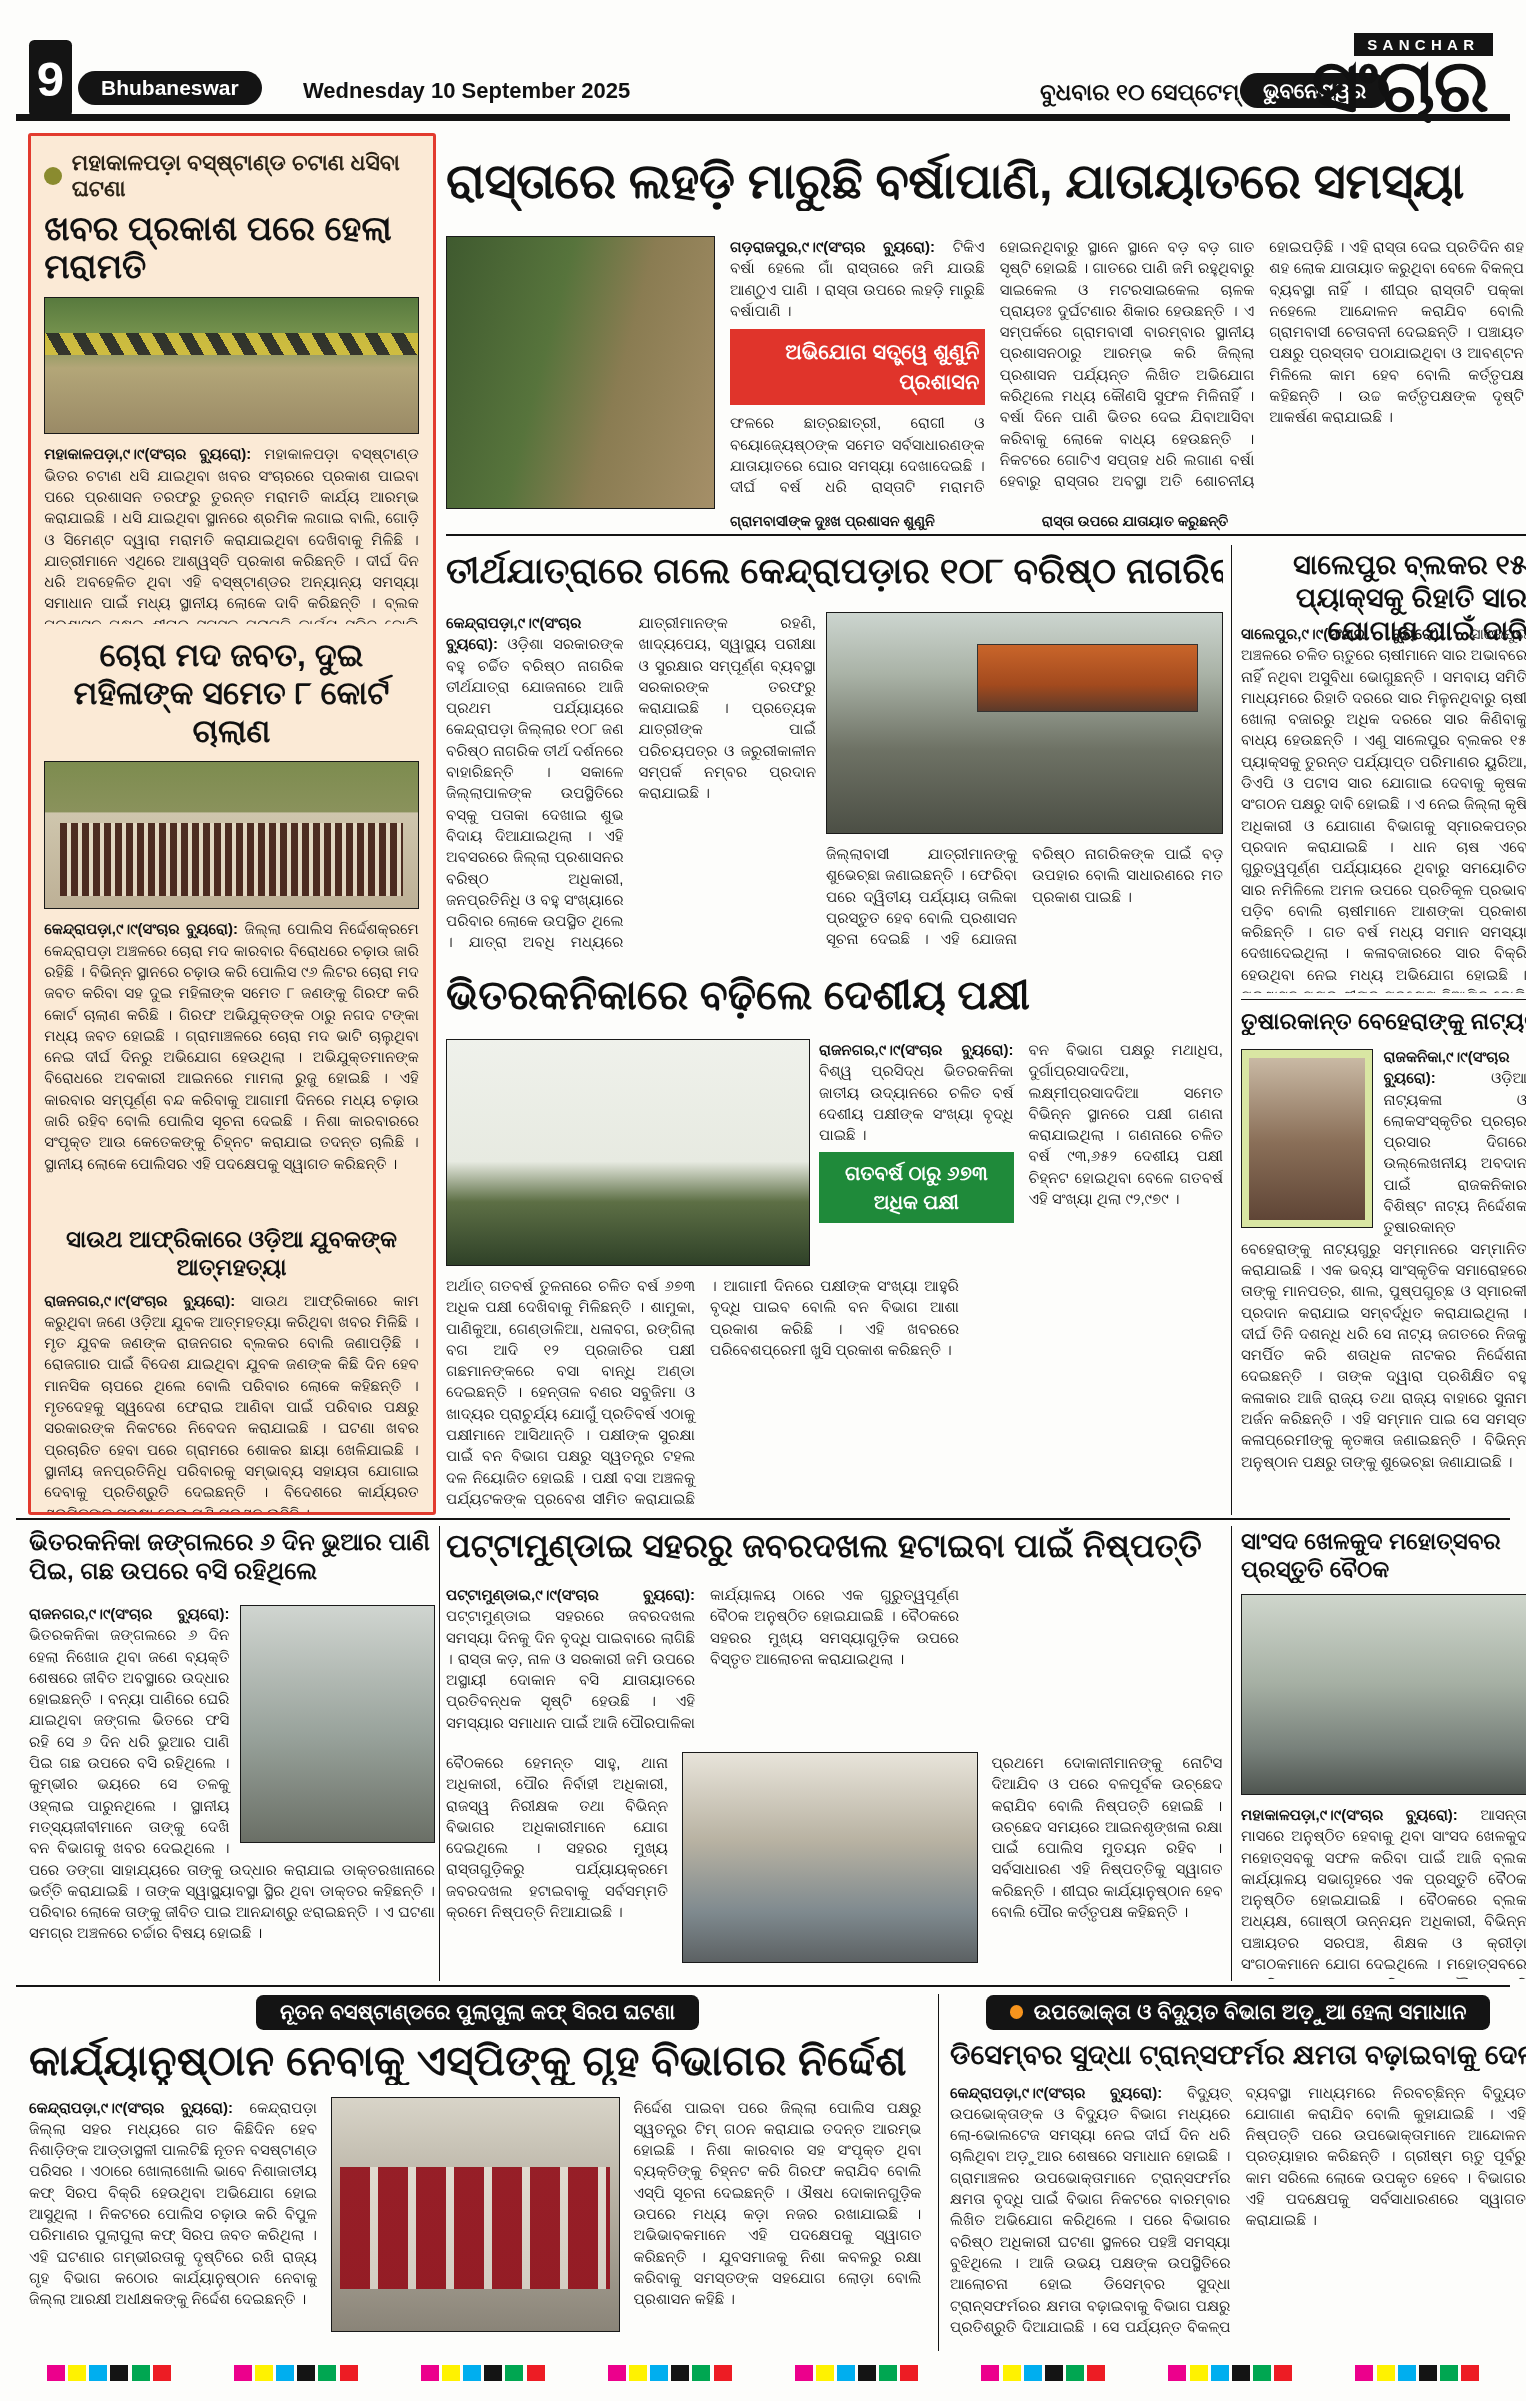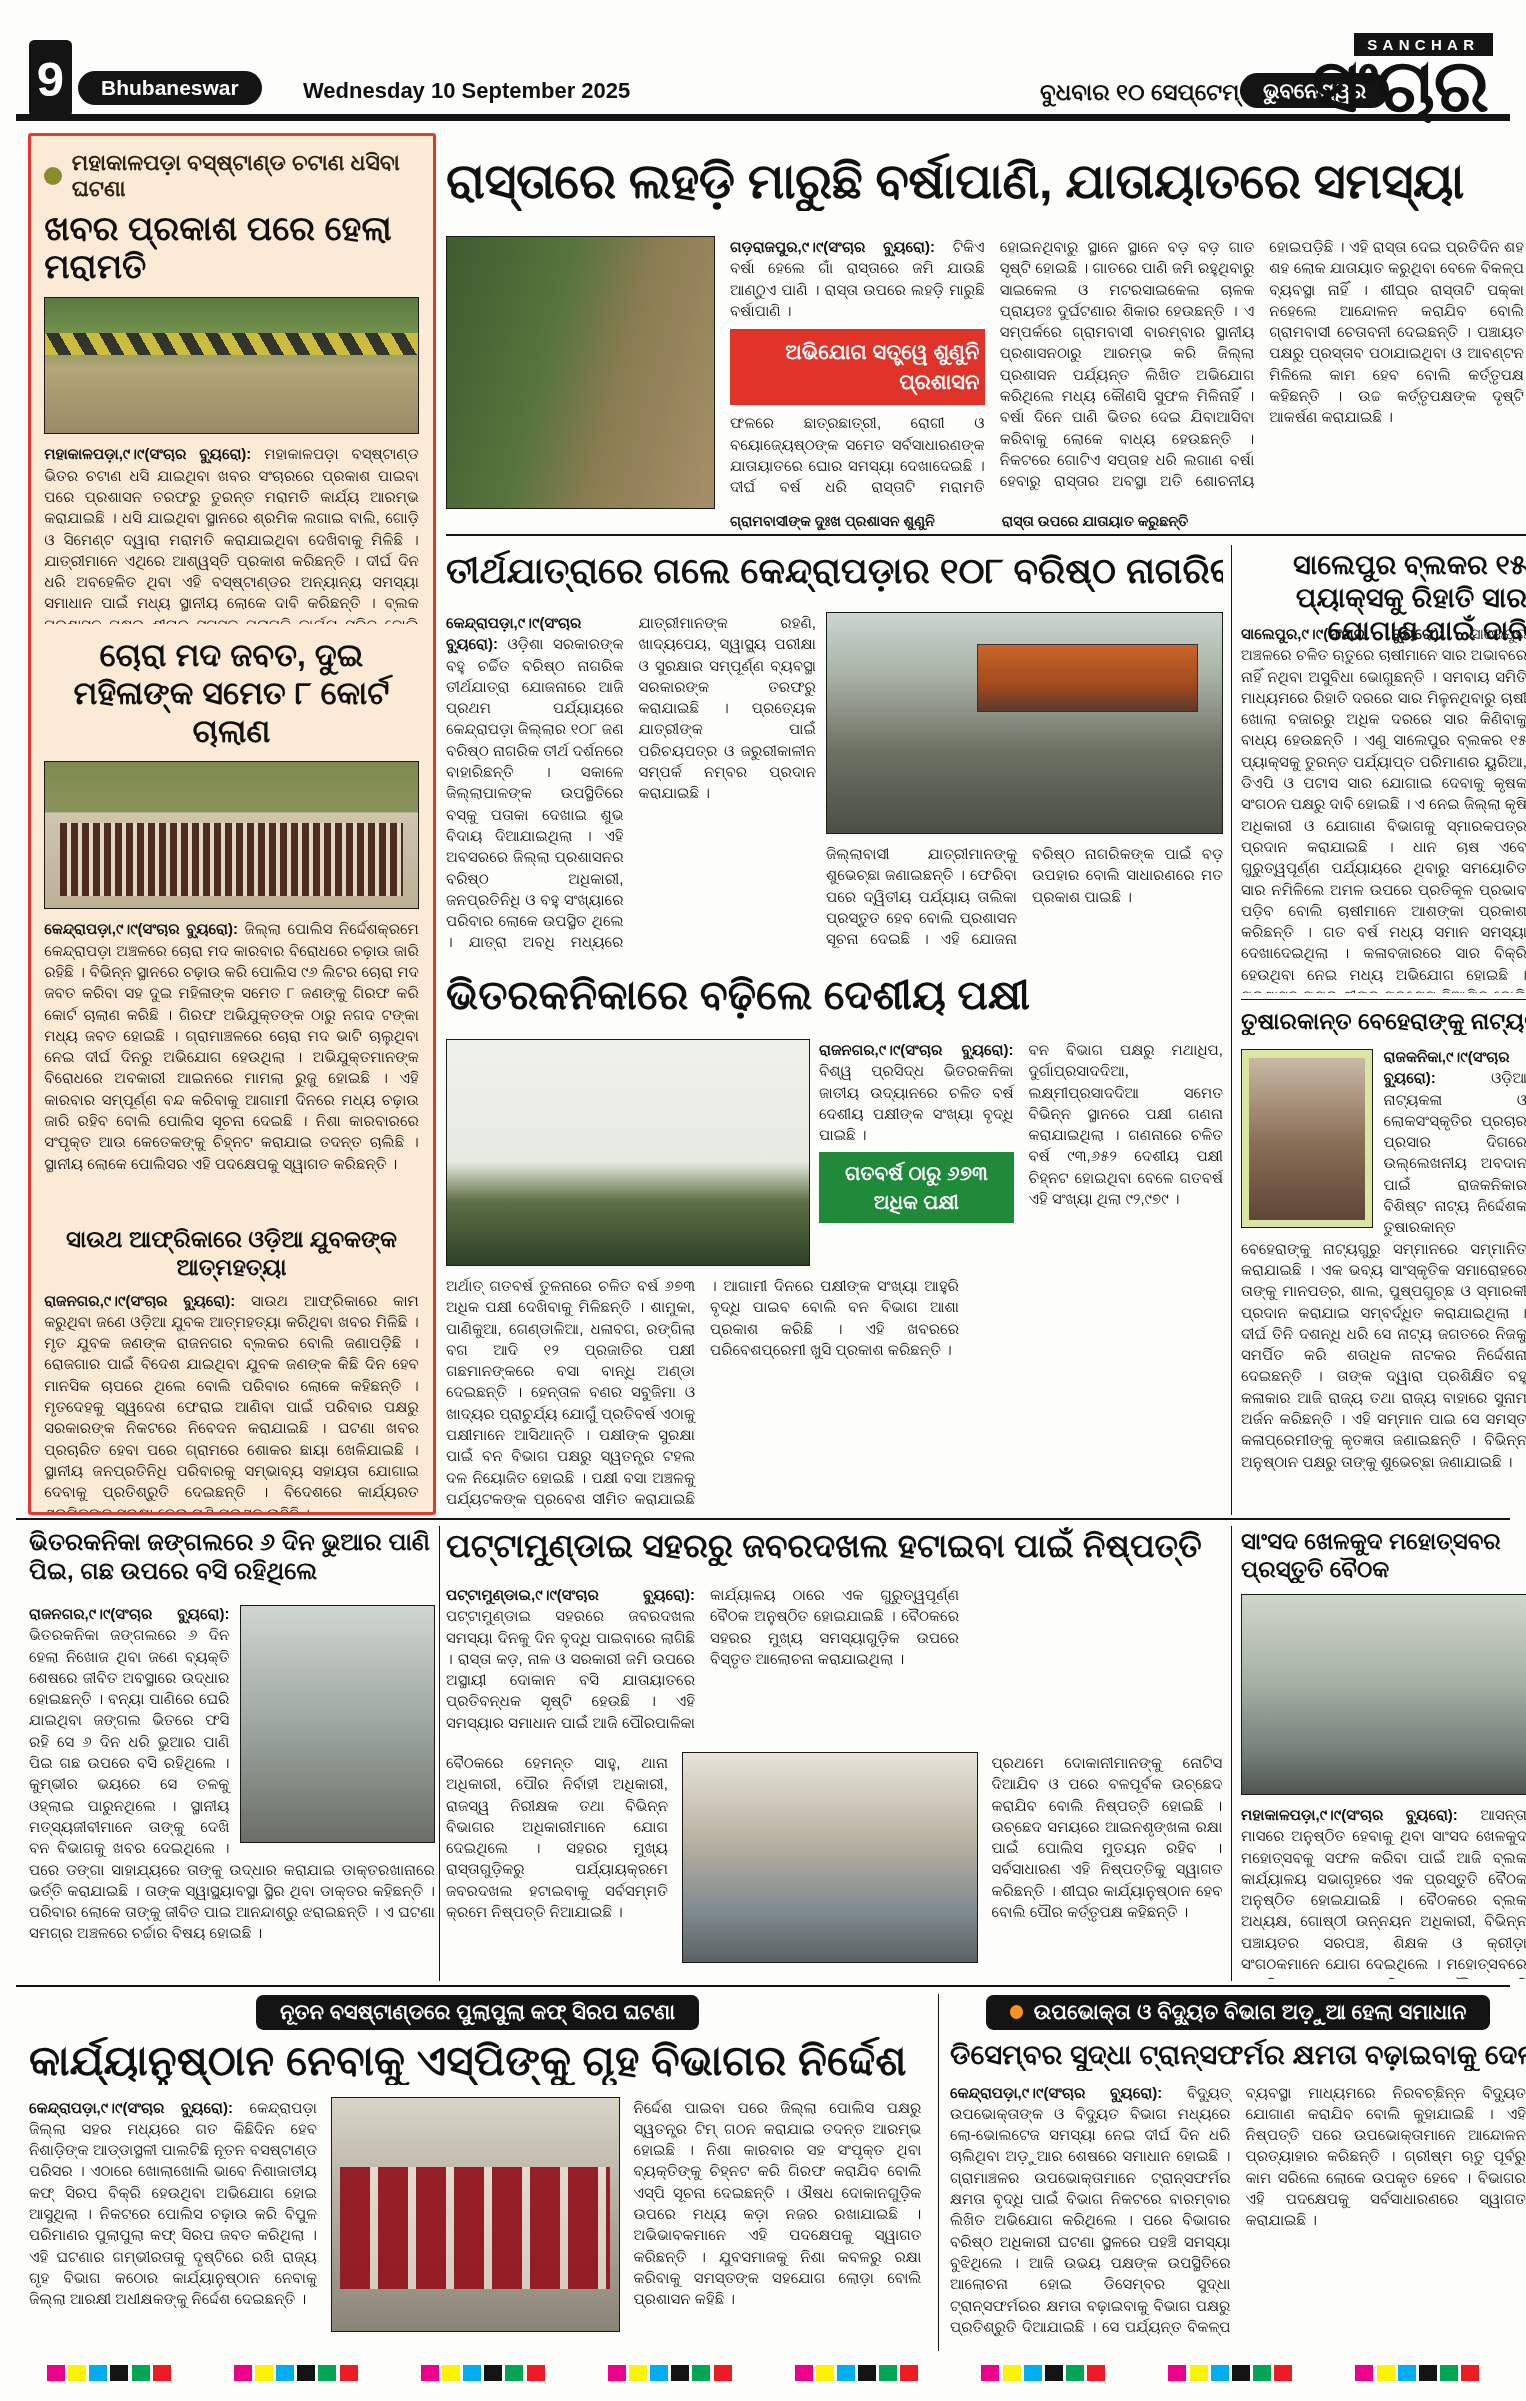--- a/index.html
+++ b/index.html
@@ -115,21 +115,21 @@
   </div>
 
   <div class="abs h-main clip" style="left:446px;top:153px;width:1080px;">ରାସ୍ତାରେ ଲହଡ଼ି ମାରୁଛି ବର୍ଷାପାଣି, ଯାତାୟାତରେ ସମସ୍ୟା</div>
   <div class="abs photo ph-flood" style="left:446px;top:236px;width:269px;height:273px;"></div>
   <div class="abs body cols3 clip" style="left:730px;top:236px;width:794px;height:273px;">
     <p><b class="dl">ଗଡ଼ରାଜପୁର,୯।୯(ସଂଚାର ବ୍ୟୁରୋ):</b>
     <span>ଟିକିଏ ବର୍ଷା ହେଲେ ଗାଁ ରାସ୍ତାରେ ଜମି ଯାଉଛି ଆଣ୍ଠୁଏ ପାଣି । ରାସ୍ତା ଉପରେ ଲହଡ଼ି ମାରୁଛି ବର୍ଷାପାଣି ।</span></p>
     <div class="redbox">ଅଭିଯୋଗ ସତ୍ତ୍ୱେ ଶୁଣୁନି ପ୍ରଶାସନ</div>
     <p><span>ଫଳରେ ଛାତ୍ରଛାତ୍ରୀ, ରୋଗୀ ଓ ବୟୋଜ୍ୟେଷ୍ଠଙ୍କ ସମେତ ସର୍ବସାଧାରଣଙ୍କ ଯାତାୟାତରେ ଘୋର ସମସ୍ୟା ଦେଖାଦେଇଛି । ଦୀର୍ଘ ବର୍ଷ ଧରି ରାସ୍ତାଟି ମରାମତି ହୋଇନଥିବାରୁ ସ୍ଥାନେ ସ୍ଥାନେ ବଡ଼ ବଡ଼ ଗାତ ସୃଷ୍ଟି ହୋଇଛି । ଗାତରେ ପାଣି ଜମି ରହୁଥିବାରୁ ସାଇକେଲ ଓ ମଟରସାଇକେଲ ଚାଳକ ପ୍ରାୟତଃ ଦୁର୍ଘଟଣାର ଶିକାର ହେଉଛନ୍ତି । ଏ ସମ୍ପର୍କରେ ଗ୍ରାମବାସୀ ବାରମ୍ବାର ସ୍ଥାନୀୟ ପ୍ରଶାସନଠାରୁ ଆରମ୍ଭ କରି ଜିଲ୍ଲା ପ୍ରଶାସନ ପର୍ଯ୍ୟନ୍ତ ଲିଖିତ ଅଭିଯୋଗ କରିଥିଲେ ମଧ୍ୟ କୌଣସି ସୁଫଳ ମିଳିନାହିଁ । ବର୍ଷା ଦିନେ ପାଣି ଭିତର ଦେଇ ଯିବାଆସିବା କରିବାକୁ ଲୋକେ ବାଧ୍ୟ ହେଉଛନ୍ତି । ନିକଟରେ ଗୋଟିଏ ସପ୍ତାହ ଧରି ଲଗାଣ ବର୍ଷା ହେବାରୁ ରାସ୍ତାର ଅବସ୍ଥା ଅତି ଶୋଚନୀୟ ହୋଇପଡ଼ିଛି । ଏହି ରାସ୍ତା ଦେଇ ପ୍ରତିଦିନ ଶହ ଶହ ଲୋକ ଯାତାୟାତ କରୁଥିବା ବେଳେ ବିକଳ୍ପ ବ୍ୟବସ୍ଥା ନାହିଁ । ଶୀଘ୍ର ରାସ୍ତାଟି ପକ୍କା ନହେଲେ ଆନ୍ଦୋଳନ କରାଯିବ ବୋଲି ଗ୍ରାମବାସୀ ଚେତାବନୀ ଦେଇଛନ୍ତି । ପଞ୍ଚାୟତ ପକ୍ଷରୁ ପ୍ରସ୍ତାବ ପଠାଯାଇଥିବା ଓ ଆବଣ୍ଟନ ମିଳିଲେ କାମ ହେବ ବୋଲି କର୍ତ୍ତୃପକ୍ଷ କହିଛନ୍ତି । ଉଚ୍ଚ କର୍ତ୍ତୃପକ୍ଷଙ୍କ ଦୃଷ୍ଟି ଆକର୍ଷଣ କରାଯାଇଛି ।</span></p>
   </div>
-  <div class="abs caption" style="left:730px;top:513px;width:794px;display:flex;gap:67px;">
+  <div class="abs caption" style="left:730px;top:513px;width:794px;display:flex;gap:107px;">
     <span>ଗ୍ରାମବାସୀଙ୍କ ଦୁଃଖ ପ୍ରଶାସନ ଶୁଣୁନି</span>
     <span>ରାସ୍ତା ଉପରେ ଯାତାୟାତ କରୁଛନ୍ତି</span>
   </div>
   <div class="abs hrule" style="left:446px;top:534px;width:1080px;height:1.6px;"></div>
 
   <div class="abs h-lg clip" style="left:446px;top:550px;width:777px;font-size:36px;">ତୀର୍ଥଯାତ୍ରାରେ ଗଲେ କେନ୍ଦ୍ରାପଡ଼ାର ୧୦୮ ବରିଷ୍ଠ ନାଗରିକ</div>
   <div class="abs body cols2 clip" style="left:446px;top:612px;width:370px;height:344px;">
     <p><b class="dl">କେନ୍ଦ୍ରାପଡ଼ା,୯।୯(ସଂଚାର ବ୍ୟୁରୋ):</b>
     <span>ଓଡ଼ିଶା ସରକାରଙ୍କ ବହୁ ଚର୍ଚ୍ଚିତ ବରିଷ୍ଠ ନାଗରିକ ତୀର୍ଥଯାତ୍ରା ଯୋଜନାରେ ଆଜି ପ୍ରଥମ ପର୍ଯ୍ୟାୟରେ କେନ୍ଦ୍ରାପଡ଼ା ଜିଲ୍ଲାର ୧୦୮ ଜଣ ବରିଷ୍ଠ ନାଗରିକ ତୀର୍ଥ ଦର୍ଶନରେ ବାହାରିଛନ୍ତି । ସକାଳେ ଜିଲ୍ଲାପାଳଙ୍କ ଉପସ୍ଥିତିରେ ବସ୍‌କୁ ପତାକା ଦେଖାଇ ଶୁଭ ବିଦାୟ ଦିଆଯାଇଥିଲା । ଏହି ଅବସରରେ ଜିଲ୍ଲା ପ୍ରଶାସନର ବରିଷ୍ଠ ଅଧିକାରୀ, ଜନପ୍ରତିନିଧି ଓ ବହୁ ସଂଖ୍ୟାରେ ପରିବାର ଲୋକେ ଉପସ୍ଥିତ ଥିଲେ । ଯାତ୍ରା ଅବଧି ମଧ୍ୟରେ ଯାତ୍ରୀମାନଙ୍କ ରହଣି, ଖାଦ୍ୟପେୟ, ସ୍ୱାସ୍ଥ୍ୟ ପରୀକ୍ଷା ଓ ସୁରକ୍ଷାର ସମ୍ପୂର୍ଣ୍ଣ ବ୍ୟବସ୍ଥା ସରକାରଙ୍କ ତରଫରୁ କରାଯାଇଛି । ପ୍ରତ୍ୟେକ ଯାତ୍ରୀଙ୍କ ପାଇଁ ପରିଚୟପତ୍ର ଓ ଜରୁରୀକାଳୀନ ସମ୍ପର୍କ ନମ୍ବର ପ୍ରଦାନ କରାଯାଇଛି ।</span></p>
   </div>

